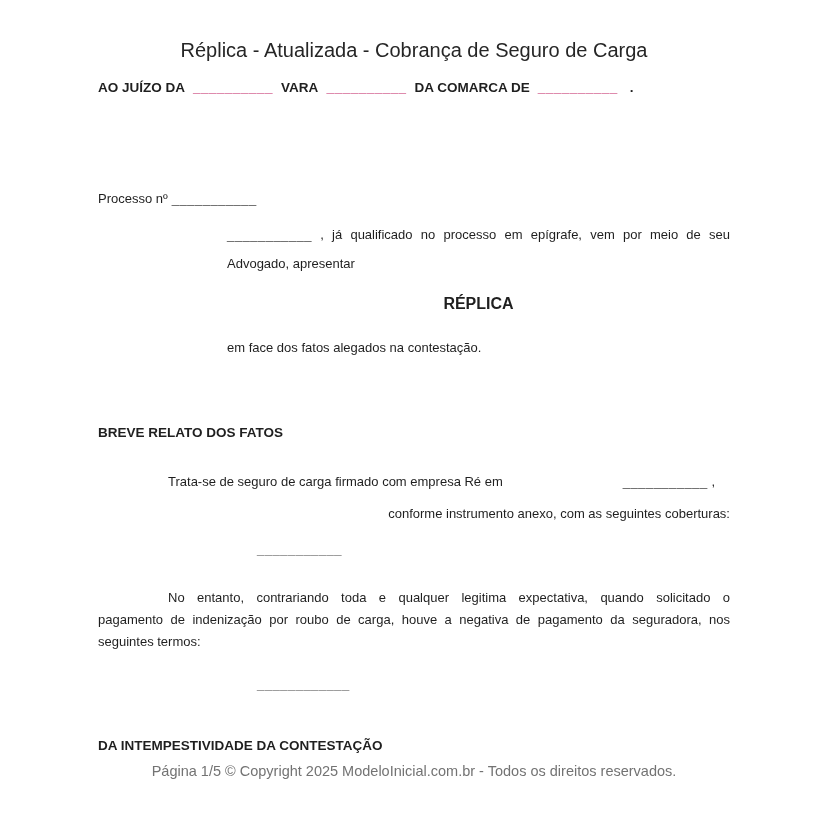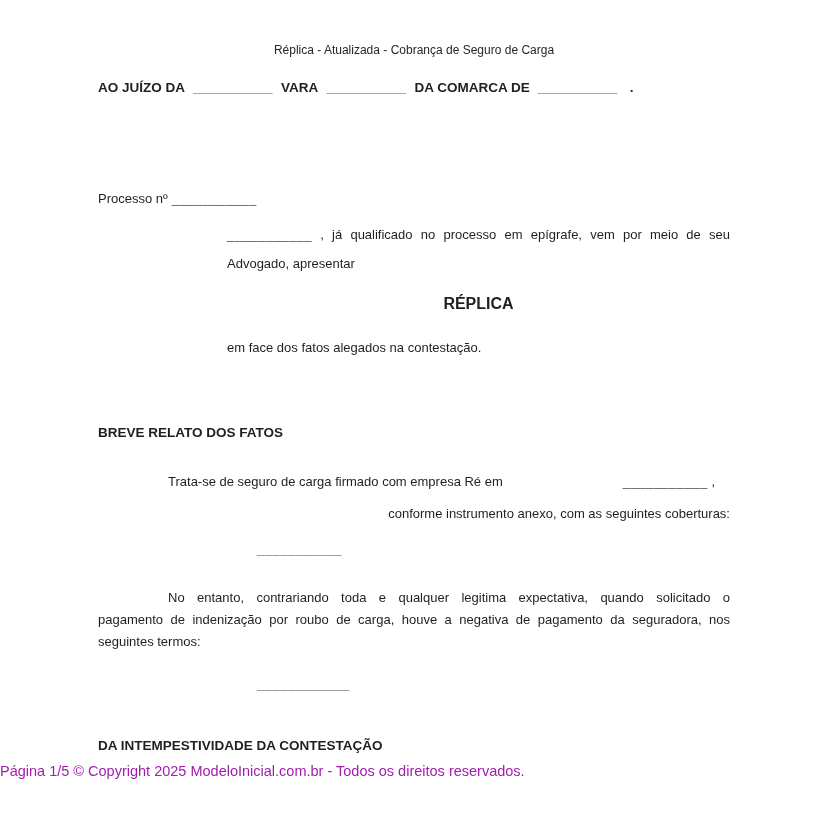--- a/index.html
+++ b/index.html
@@ -15,37 +15,37 @@
     font-family: "Liberation Sans", sans-serif;
     font-size: 13px;
     color: #1f1f1f;
     overflow: hidden;
   }
   .abs { position: absolute; }
 
   .doc-title {
     top: 40px; left: 0; width: 100%;
     text-align: center;
-    font-size: 12px;
+    font-size: 20px;
     line-height: 20px;
     color: #262626;
   }
   .addressing {
     top: 80px; left: 98px; right: 98px;
     font-weight: bold;
     font-size: 13.5px;
     line-height: 16px;
     white-space: nowrap;
   }
   .blank {
     color: #555;
     letter-spacing: 0.5px;
   }
   .blank.gray { color: #8a8a8a; }
-  .addressing .blank { margin: 0 8px; color: #0369a1; }
+  .addressing .blank { margin: 0 8px; color: #be185d; }
   .addressing .end-dot { margin-left: 4px; }
 
   .process-line {
     top: 174px; left: 98px;
     line-height: 16px;
     margin-top: 17px;
   }
   .process-line .blank { margin-left: 4px; }
 
   .qualification {
@@ -97,23 +97,24 @@
   .blank-line.b2 { top: 676px; }
 
   .facts-p2 {
     top: 587px; left: 98px; width: 632px;
     line-height: 22px;
   }
   .facts-p2 .line1 { padding-left: 70px; }
 
   .footer-line {
     top: 762px; left: 0; width: 100%;
+    text-align: center;
     font-size: 14.5px;
     line-height: 18px;
-    color: #a21caf;
+    color: #737373;
   }
 </style>
 </head>
 <body>
 
 <div class="page">
 
   <div class="abs doc-title">Réplica - Atualizada - Cobrança de Seguro de Carga</div>
 
   <div class="abs addressing">

